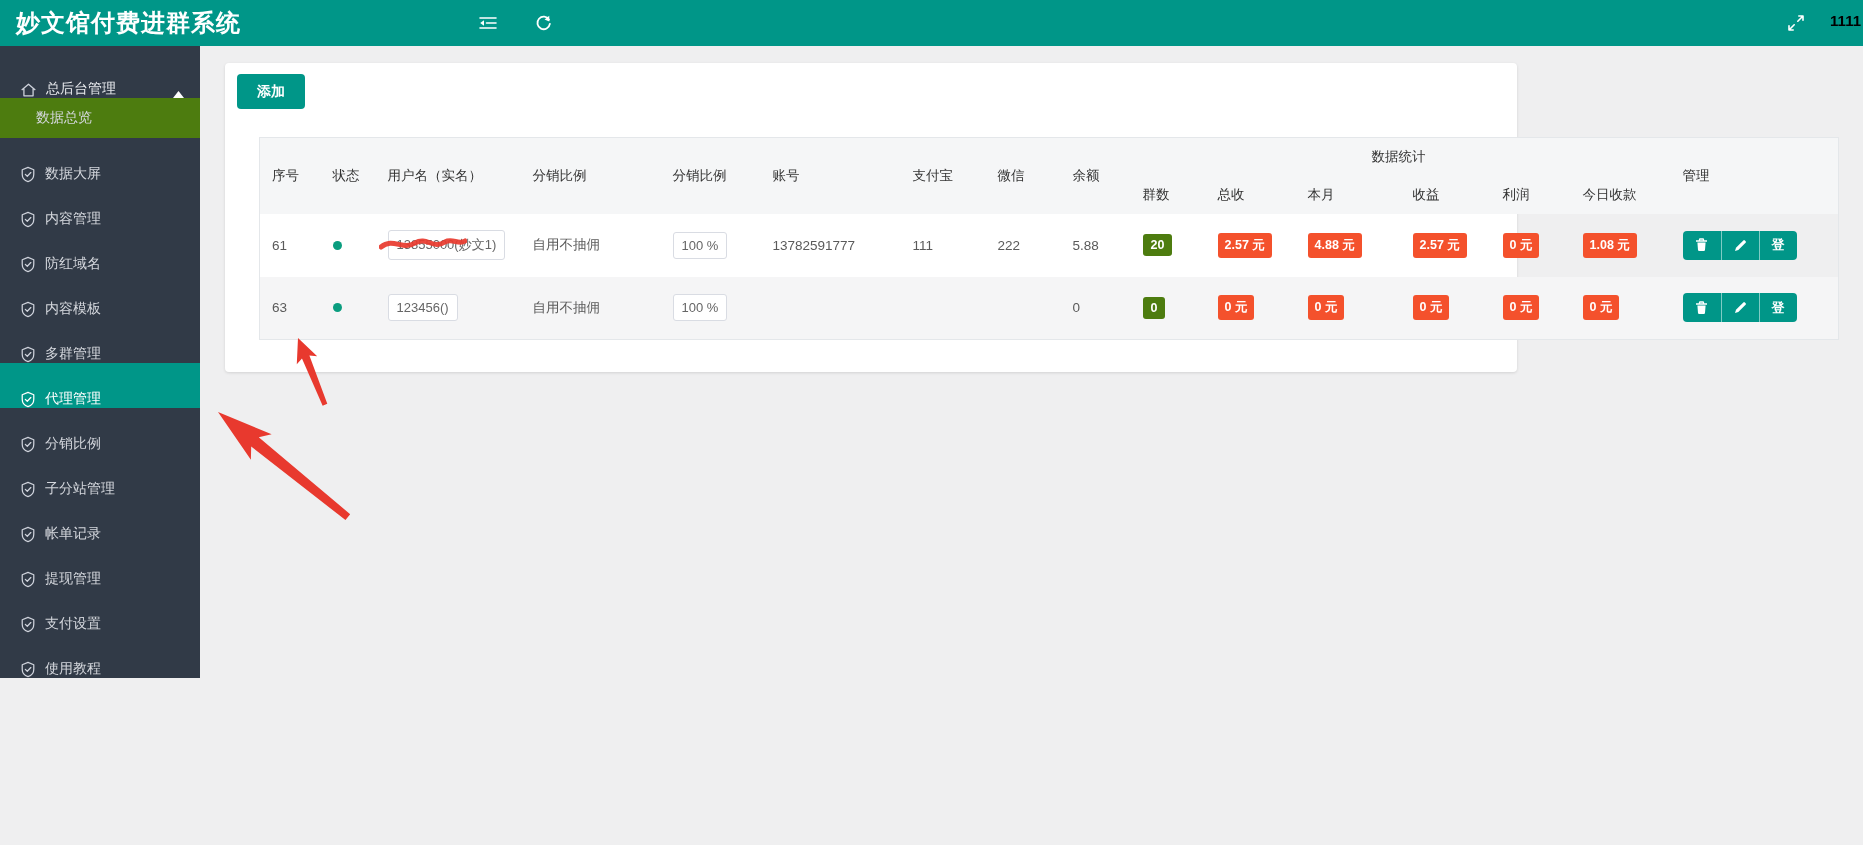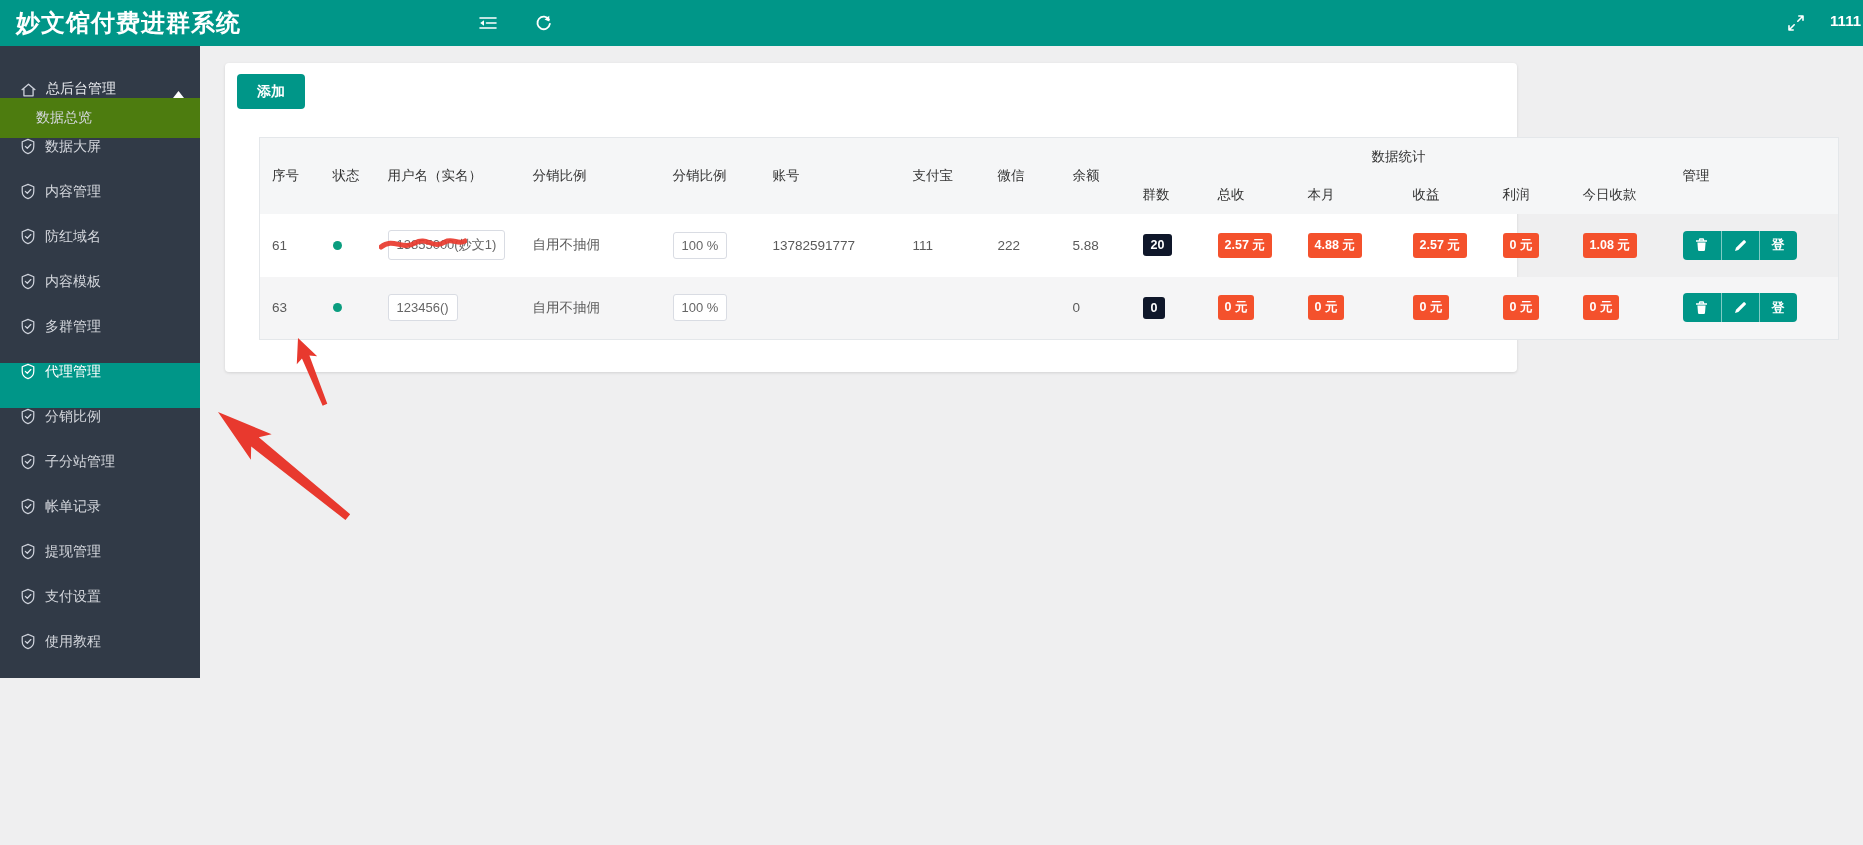--- a/index.html
+++ b/index.html
@@ -12,37 +12,37 @@
   
   .topbar {
     position:absolute; top:0; left:0; width:1863px; height:46px;
     background:#009688; display:flex; align-items:center; z-index:10;
   }
   .brand { color:#fff; font-size:24px; font-weight:bold; margin-left:16px; letter-spacing:1px; }
   .top-icon { width:20px; height:20px; display:inline-flex; align-items:center; justify-content:center; cursor:pointer; }
   .icon-fold { position:absolute; left:478px; top:13px; }
   .icon-refresh { position:absolute; left:533px; top:13px; }
   .icon-fullscreen { position:absolute; left:1786px; top:13px; }
-  .top-user { position:absolute; right:2px; top:12px; color:#ffffff; font-size:15px; font-weight:bold; cursor:pointer; }
+  .top-user { position:absolute; right:2px; top:12px; color:#000000; font-size:15px; font-weight:bold; cursor:pointer; }
 
   
   .sidebar {
     position:absolute; top:46px; left:0; width:200px; height:632px;
     background:#313a47; z-index:5; color:#d9dce1; font-size:14px;
   }
   .menu-group {
     height:52px; display:flex; align-items:flex-end; padding:0 16px 0 20px; cursor:pointer;
   }
   .menu-group .g-label { margin-left:9px; flex:1; font-size:14px; color:#e8eaee; }
   .submenu-item {
     height:40px; background:#4d7c0f; display:flex; align-items:center;
     padding-left:36px; cursor:pointer; color:#d4d7dd;
   }
   .menu-item {
-    height:45px; display:flex; align-items:flex-start; padding-left:20px; cursor:pointer; color:#d4d7dd;
+    height:45px; display:flex; align-items:flex-end; padding-left:20px; cursor:pointer; color:#d4d7dd;
   }
   .menu-item .m-label { margin-left:9px; }
   .menu-item.active { background:#009688; color:#fff; }
   .menu-item.active svg path { stroke:#fff; }
   .menu-item svg, .menu-group svg.home { flex:none; }
 
   
   .main { position:absolute; left:200px; top:46px; width:1663px; height:799px; }
   .card {
     position:absolute; left:25px; top:17px; width:1292px; min-height:308px;
@@ -70,21 +70,21 @@
 
   .dot { display:inline-block; width:9px; height:9px; border-radius:50%; background:#0a9d7f; }
 
   .input-box {
     display:inline-block; position:relative; background:#fff; border:1px solid #d9dce3;
     border-radius:3px; padding:5px 8px; font-size:13px; color:#666; min-width:40px;
   }
   .scribble { position:absolute; left:-10px; top:3px; pointer-events:none; }
 
   .badge-dark {
-    display:inline-block; background:#0f172a; color:#fff; font-size:12.5px; font-weight:bold;
+    display:inline-block; background:#4d7c0f; color:#fff; font-size:12.5px; font-weight:bold;
     border-radius:3px; padding:4px 8px; min-width:14px; text-align:center;
   }
   .badge-orange {
     display:inline-block; background:#f4512c; color:#fff; font-size:12.5px; font-weight:bold;
     border-radius:3px; padding:4px 7px; text-align:right;
   }
 
   .btn-group { display:inline-flex; border-radius:4px; overflow:hidden; }
   .act-btn {
     width:38px; height:29px; background:#009688; border:none; color:#fff;

